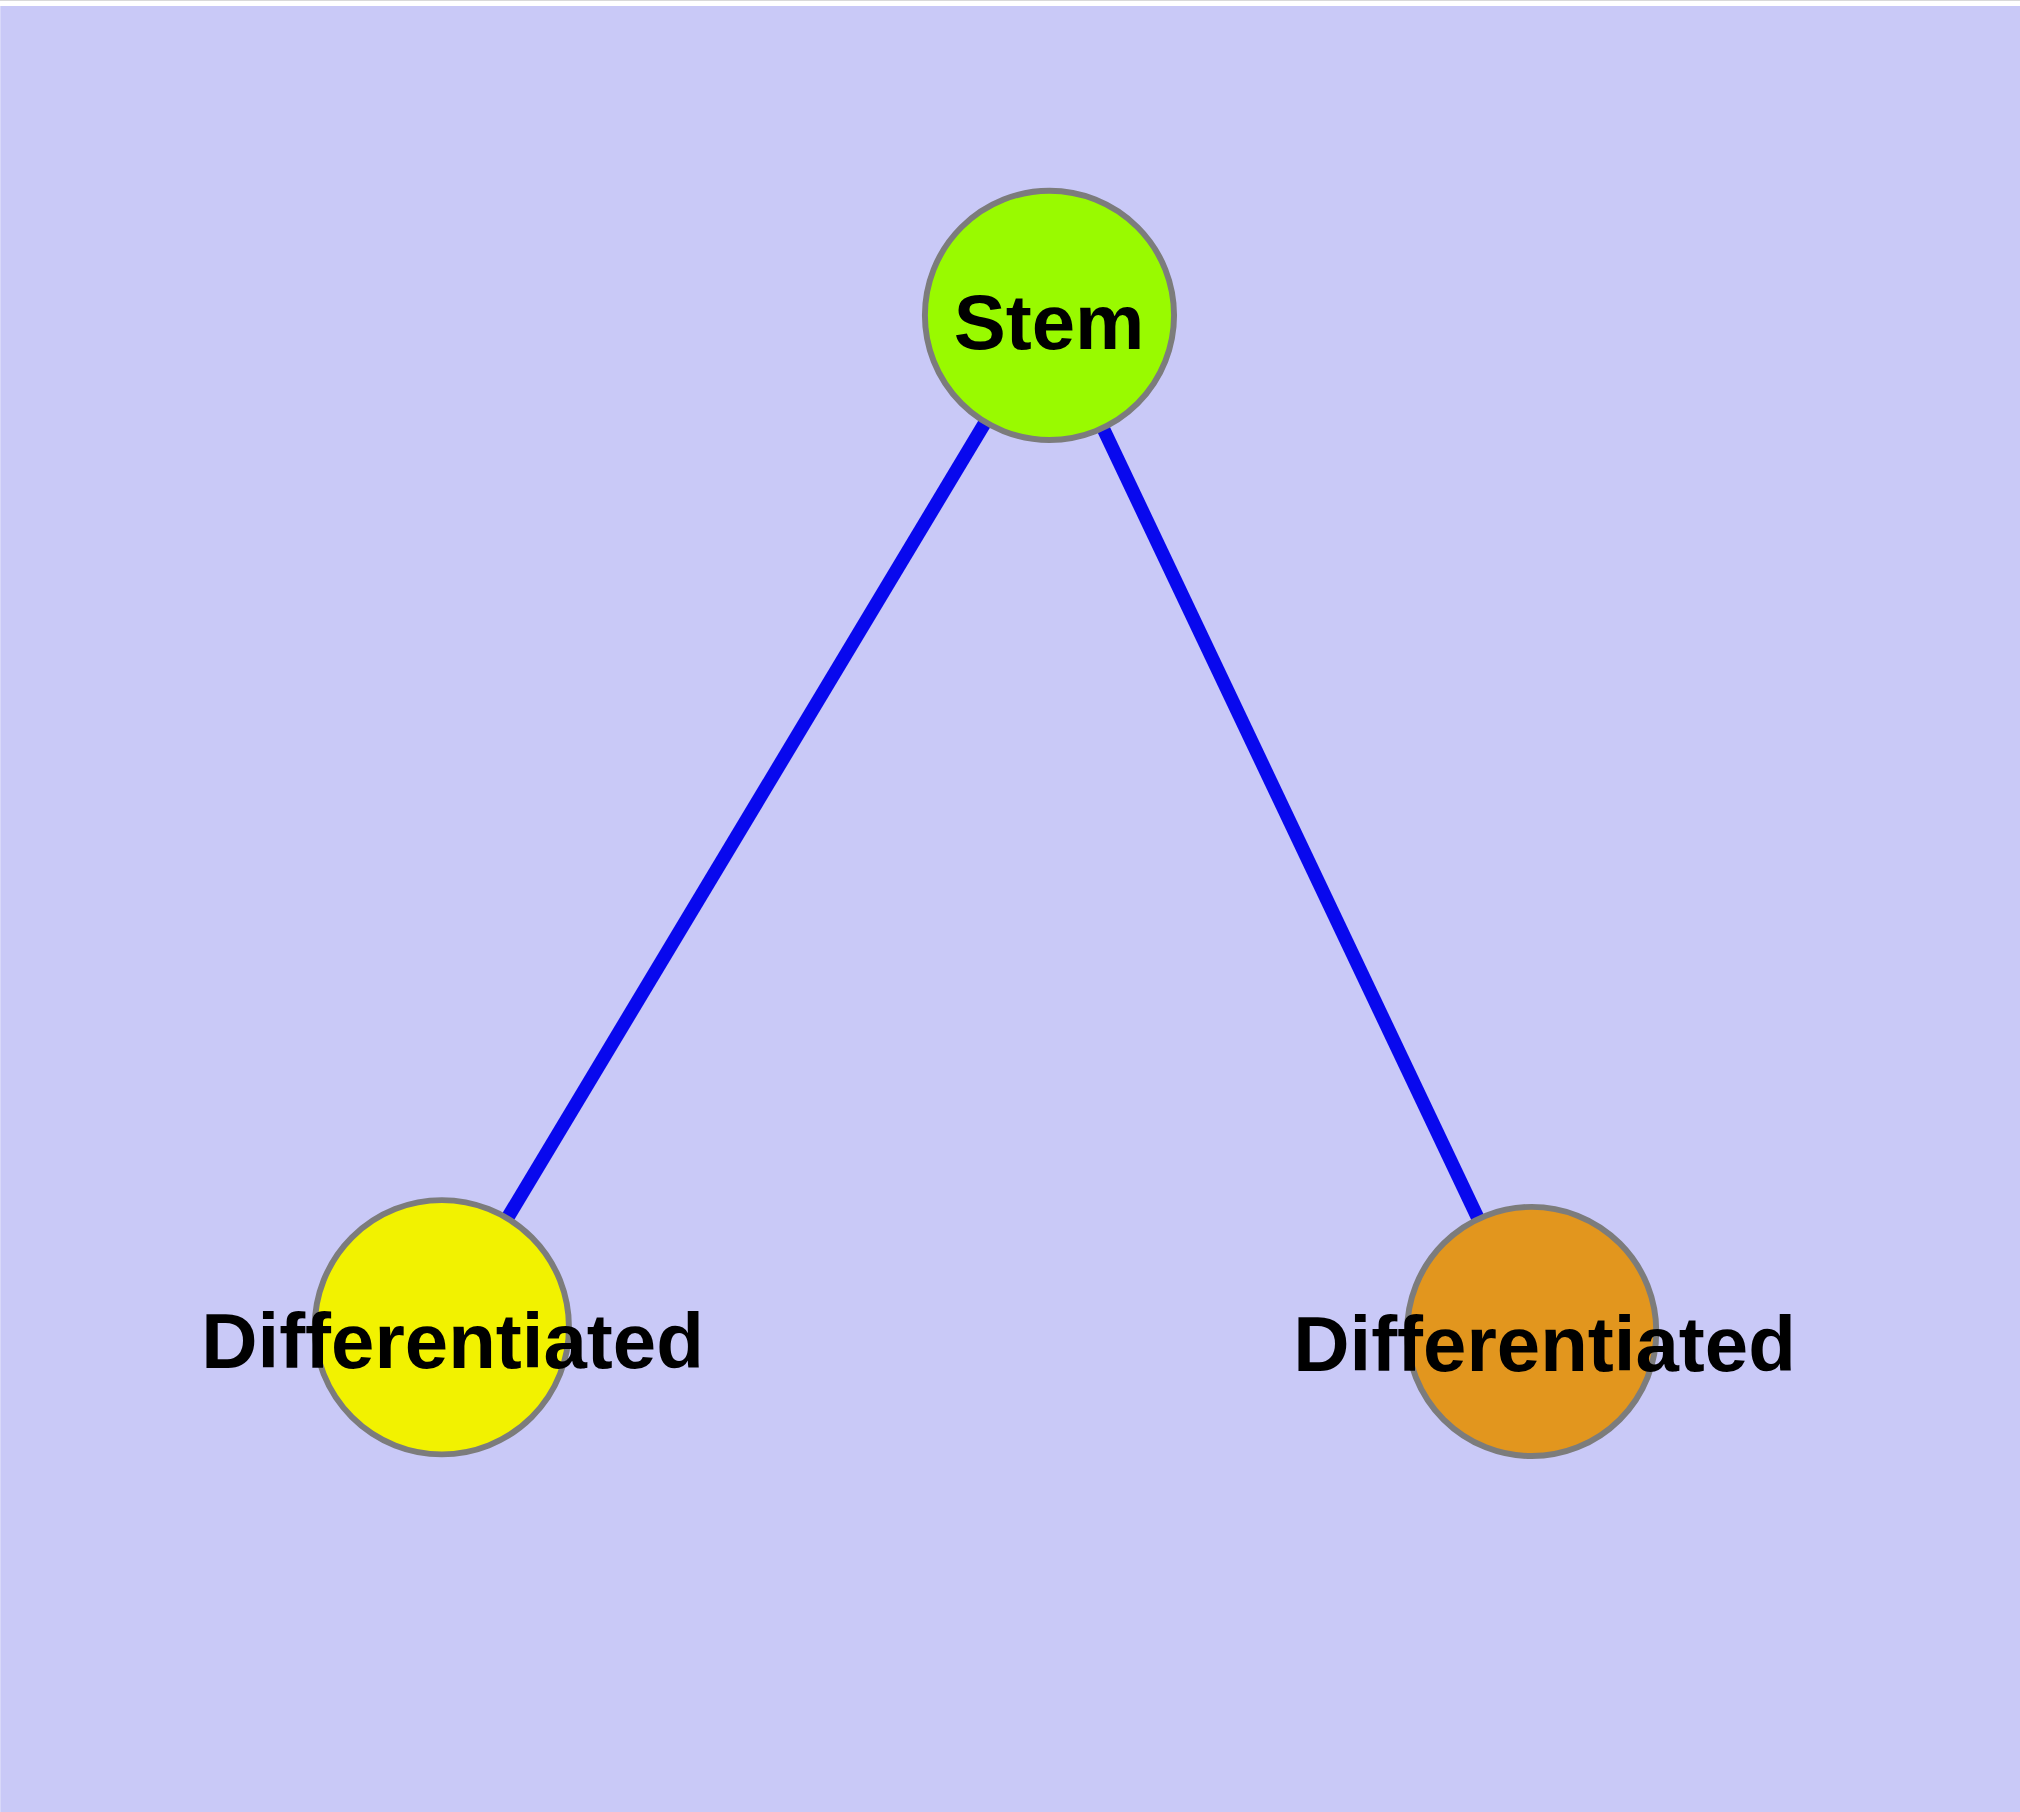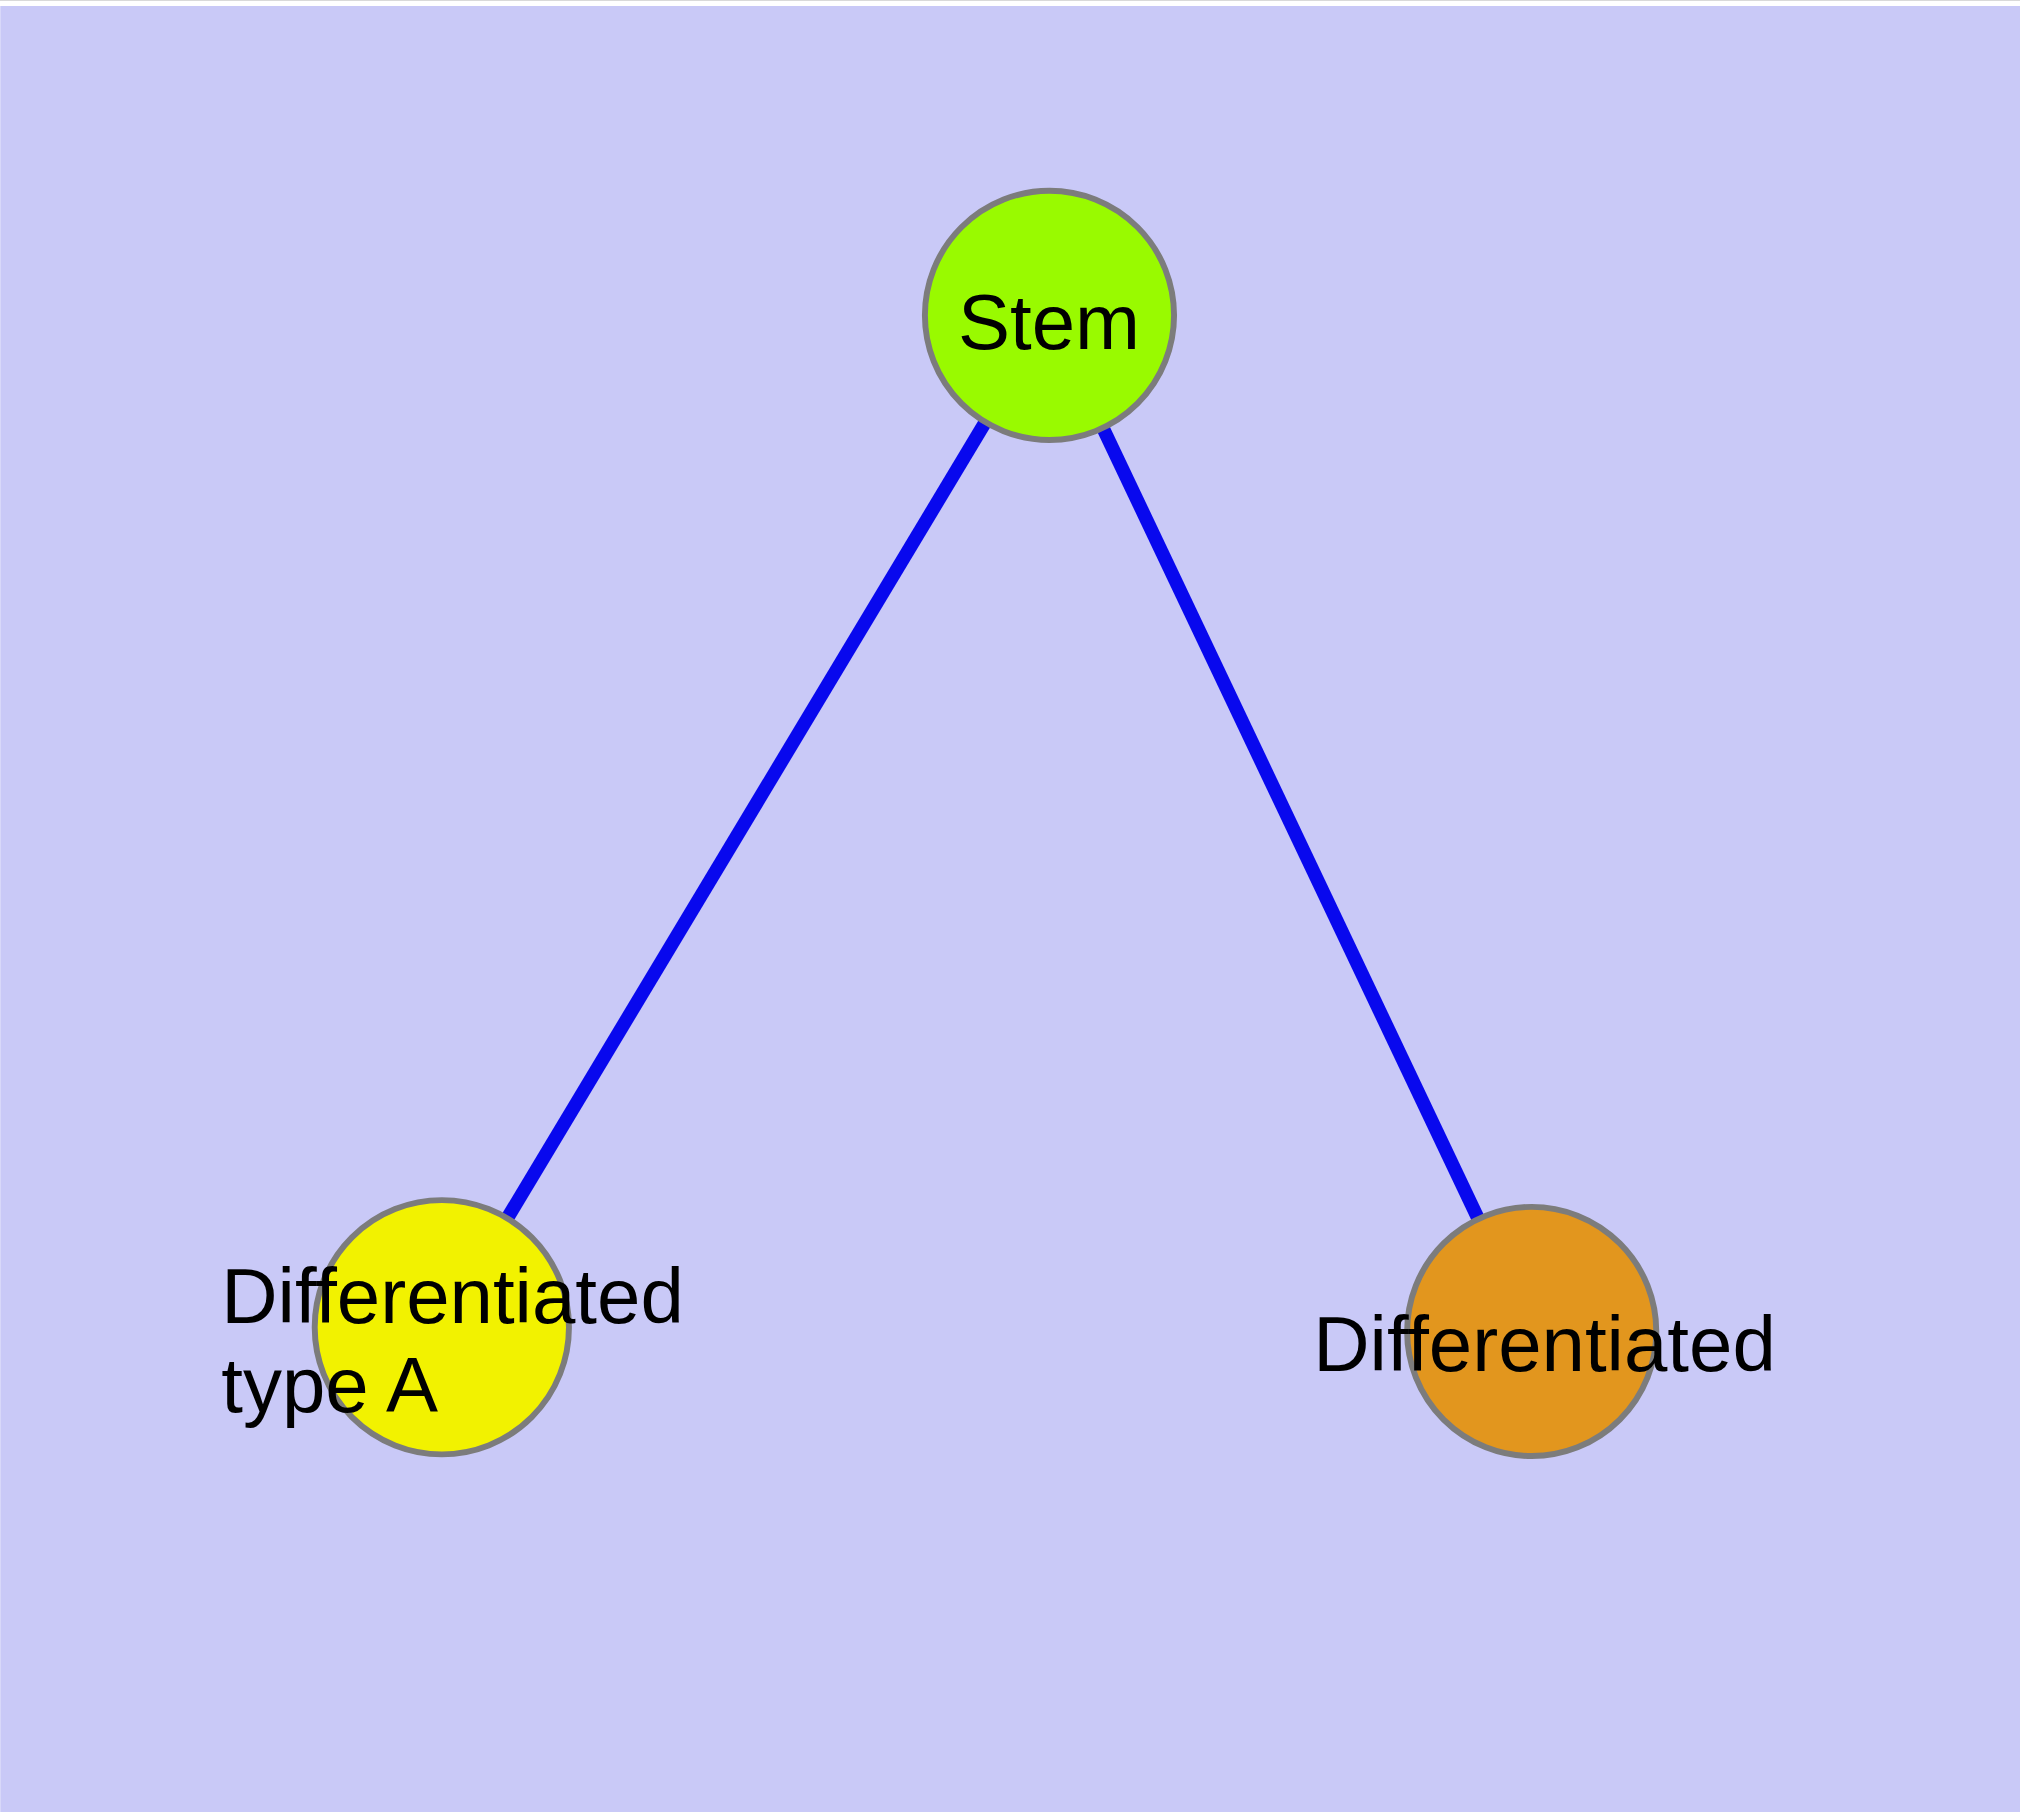--- a/index.html
+++ b/index.html
@@ -28,25 +28,25 @@
     position: absolute;
     left: 0;
     top: 6px;
     width: 2021px;
     height: 1806px;
     display: block;
   }
   .node-label {
     position: absolute;
     transform: translate(-50%, -50%);
-    font-weight: normal;
+    font-weight: bold;
     font-size: 78px;
     line-height: 1.14;
     color: #000000;
-    text-align: left;
+    text-align: right;
     white-space: nowrap;
     letter-spacing: 0px;
   }
   .lbl-line {
     display: block;
     margin-left: 43px;
   }
 </style>
 </head>
 <body>
@@ -66,21 +66,20 @@
 
     <circle cx="521" cy="1559" r="150" stroke-width="7" fill="#f2f200" stroke="#7c7c7c"></circle>
 
     <circle cx="1807" cy="1564" r="147" stroke-width="7" fill="#e2961e" stroke="#7c7c7c"></circle>
   </svg>
 
   <div class="node-label" style="left:1049px; top:322px;">Stem</div>
 
   <div class="node-label" style="left:431px; top:1341px;">
     <span class="lbl-line">Differentiated</span>
-    <span class="lbl-line">type A</span>
   </div>
 
   <div class="node-label" style="left:1523px; top:1344px;">
     <span class="lbl-line">Differentiated</span>
   </div>
 
 </div>
 
 
 </body></html>

